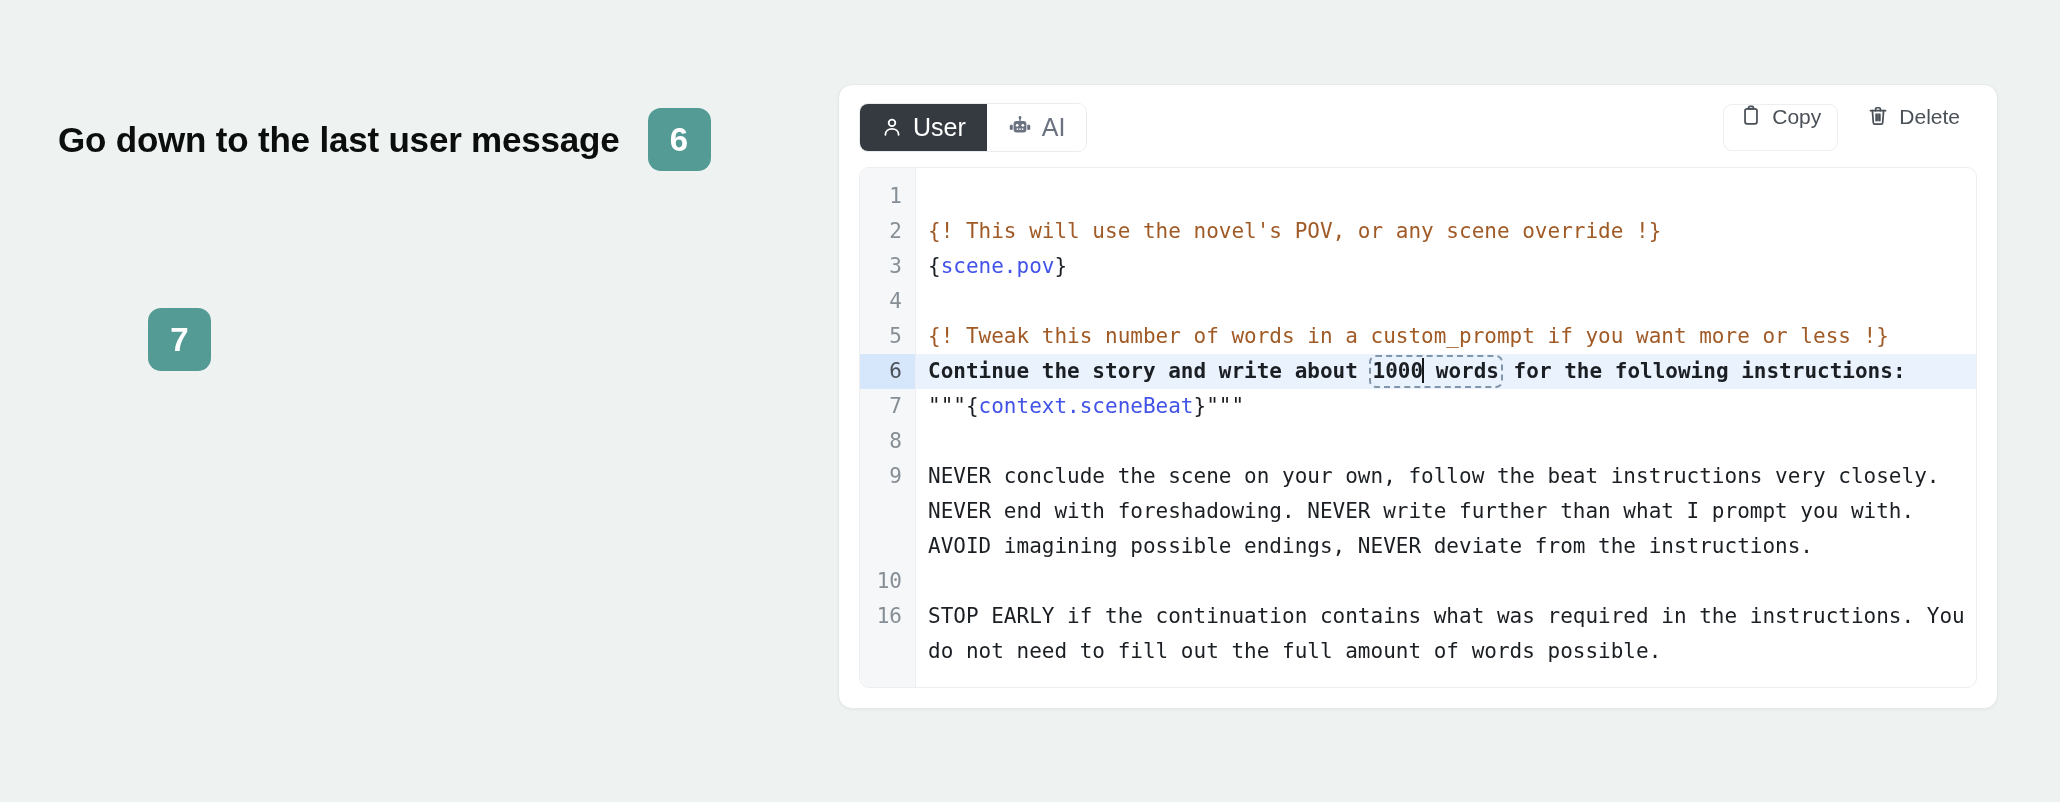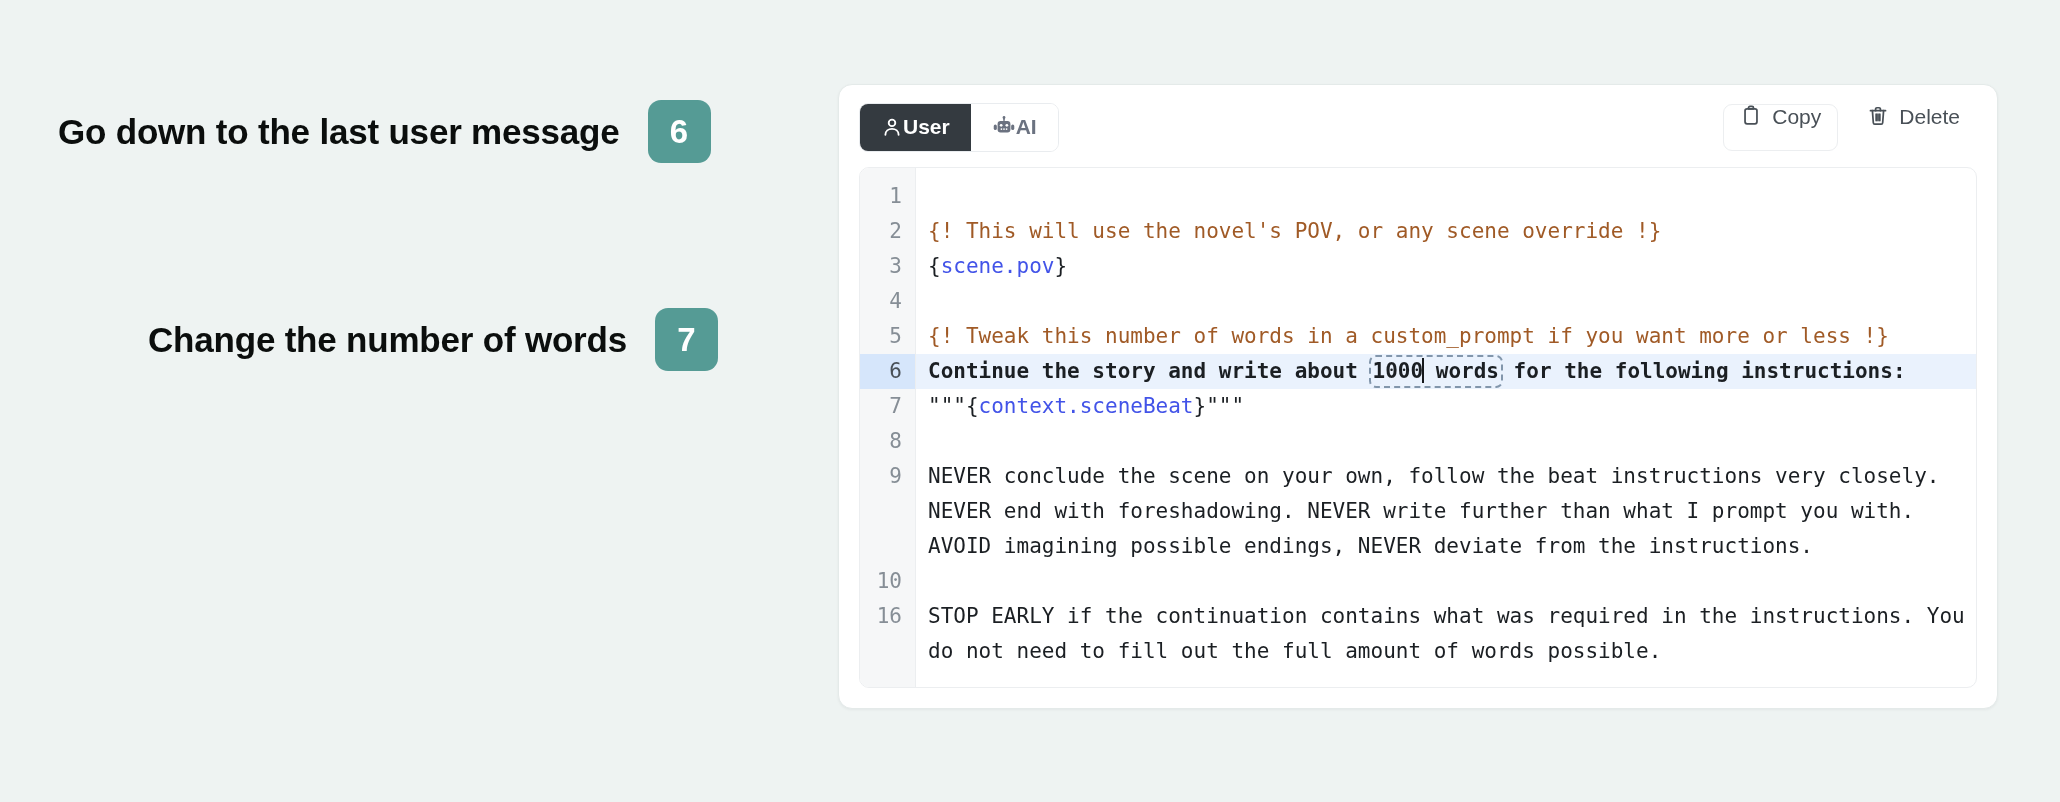--- a/index.html
+++ b/index.html
@@ -22,21 +22,21 @@
     top: 0;
     width: 836px;
     height: 802px;
   }
   .annot-row {
     position: absolute;
     display: flex;
     align-items: center;
     gap: 28px;
   }
-  .annot-row.r1 { left: 58px; top: 100px; }
+  .annot-row.r1 { left: 58px; top: 108px; }
   .annot-row.r2 { left: 148px; top: 308px; }
   .annot-text {
     font-family: "Liberation Sans", sans-serif;
     font-size: 35px;
     font-weight: 700;
     color: #0b0e0d;
     letter-spacing: -0.2px;
     white-space: nowrap;
   }
   .annot-badge {
@@ -85,24 +85,24 @@
     align-items: stretch;
     height: 47px;
     border: 1px solid #e9ecef;
     border-radius: 9px;
     overflow: hidden;
     background: #ffffff;
   }
   .role-tab {
     display: flex;
     align-items: center;
-    gap: 0;
+    gap: 10px;
     padding: 0 21px;
-    font-size: 21px;
-    font-weight: 700;
+    font-size: 25px;
+    font-weight: 400;
     color: #6b7280;
     background: #ffffff;
     cursor: pointer;
     user-select: none;
   }
   .role-tab.active {
     background: #343a40;
     color: #ffffff;
   }
   .role-tab .ricon { display: flex; align-items: center; }
@@ -215,21 +215,20 @@
 <body>
 
 <div id="annotations">
 
   <div class="annot-row r1">
     <div class="annot-text">Go down to the last user message</div>
     <div class="annot-badge">6</div>
   </div>
 
   <div class="annot-row r2">
-    <div class="annot-text">Change the number of words</div>
     <div class="annot-badge">7</div>
   </div>
 
 </div>
 
 <div id="editor-card">
 
   <div class="card-toolbar">
 
     <div class="role-tabs">

